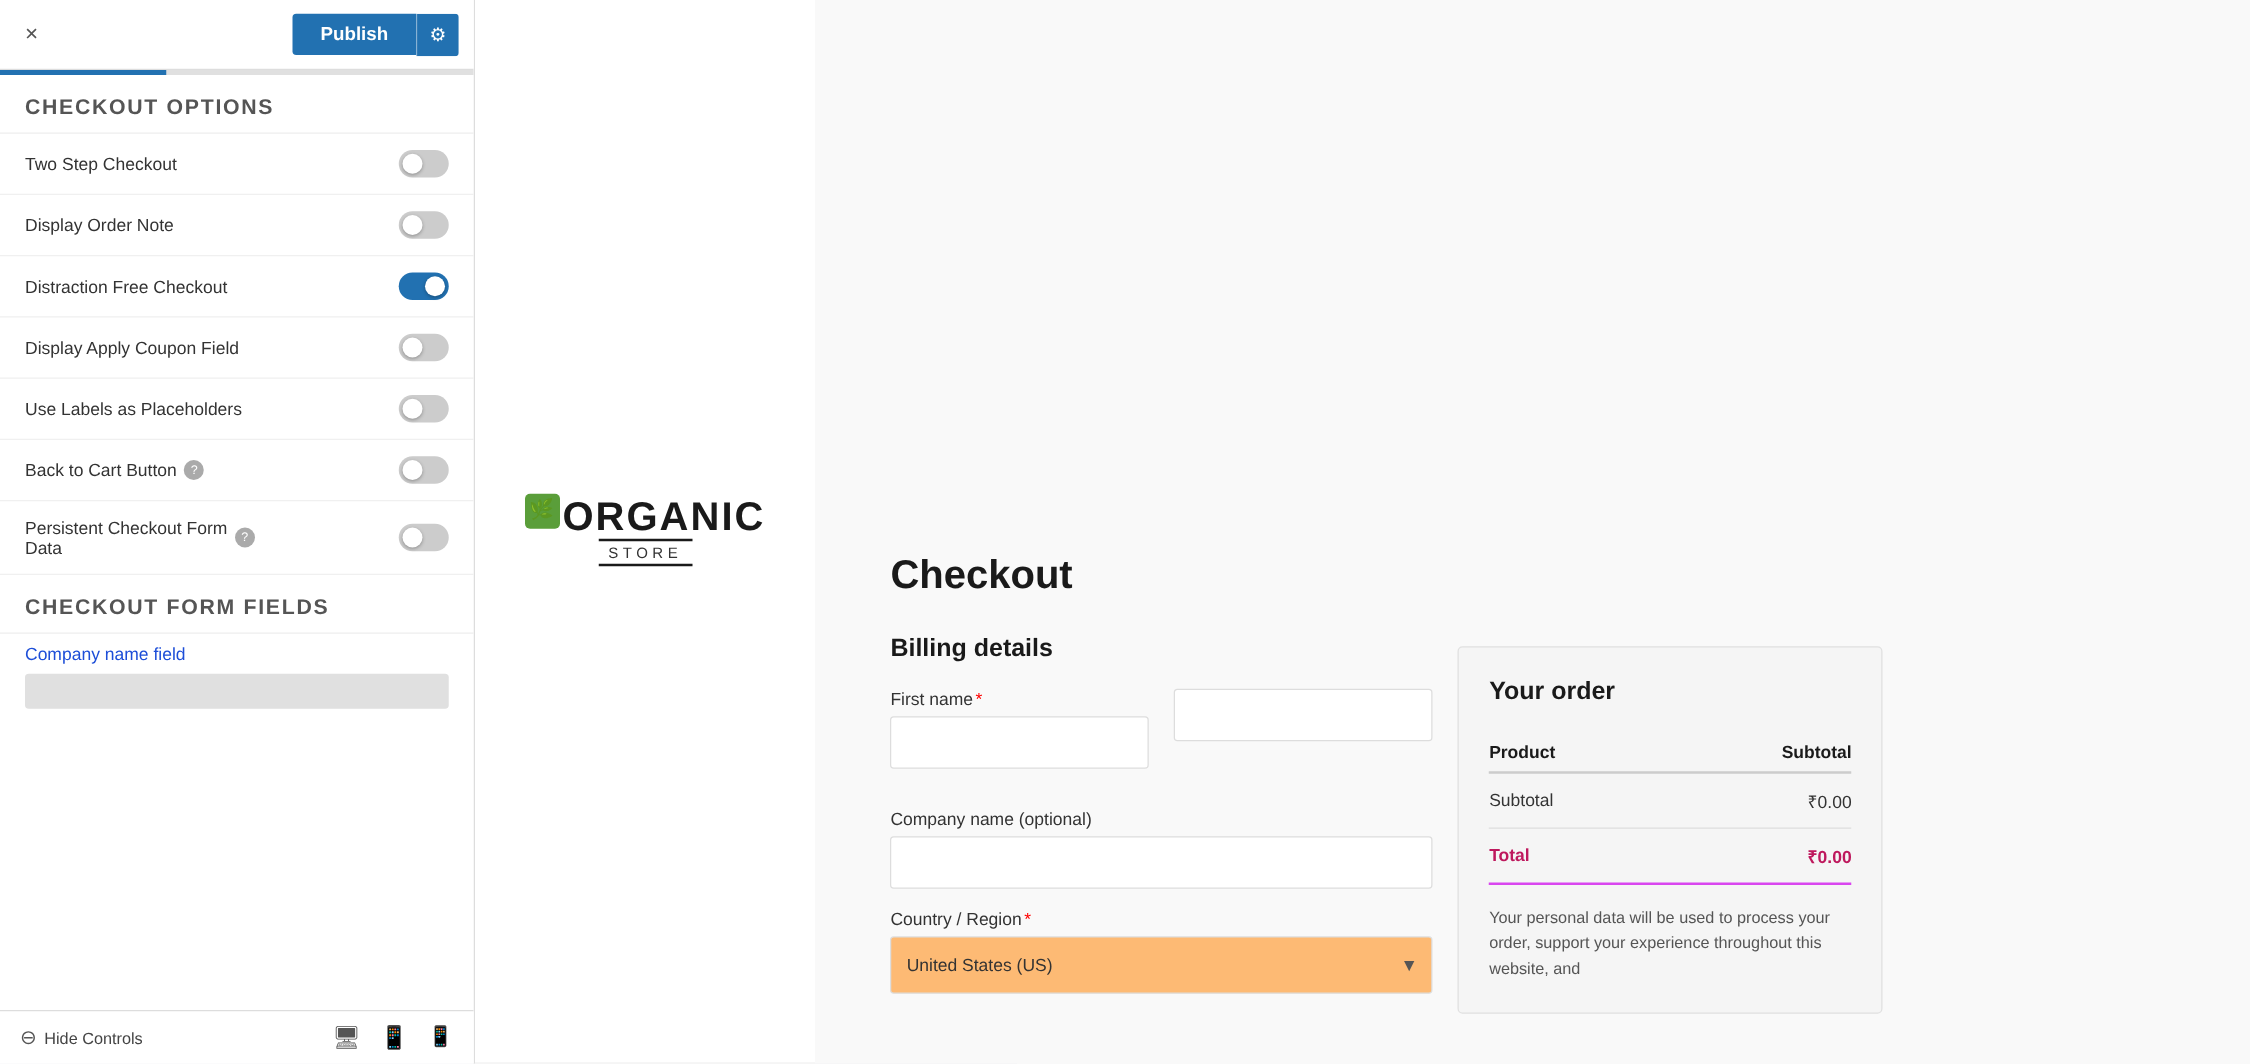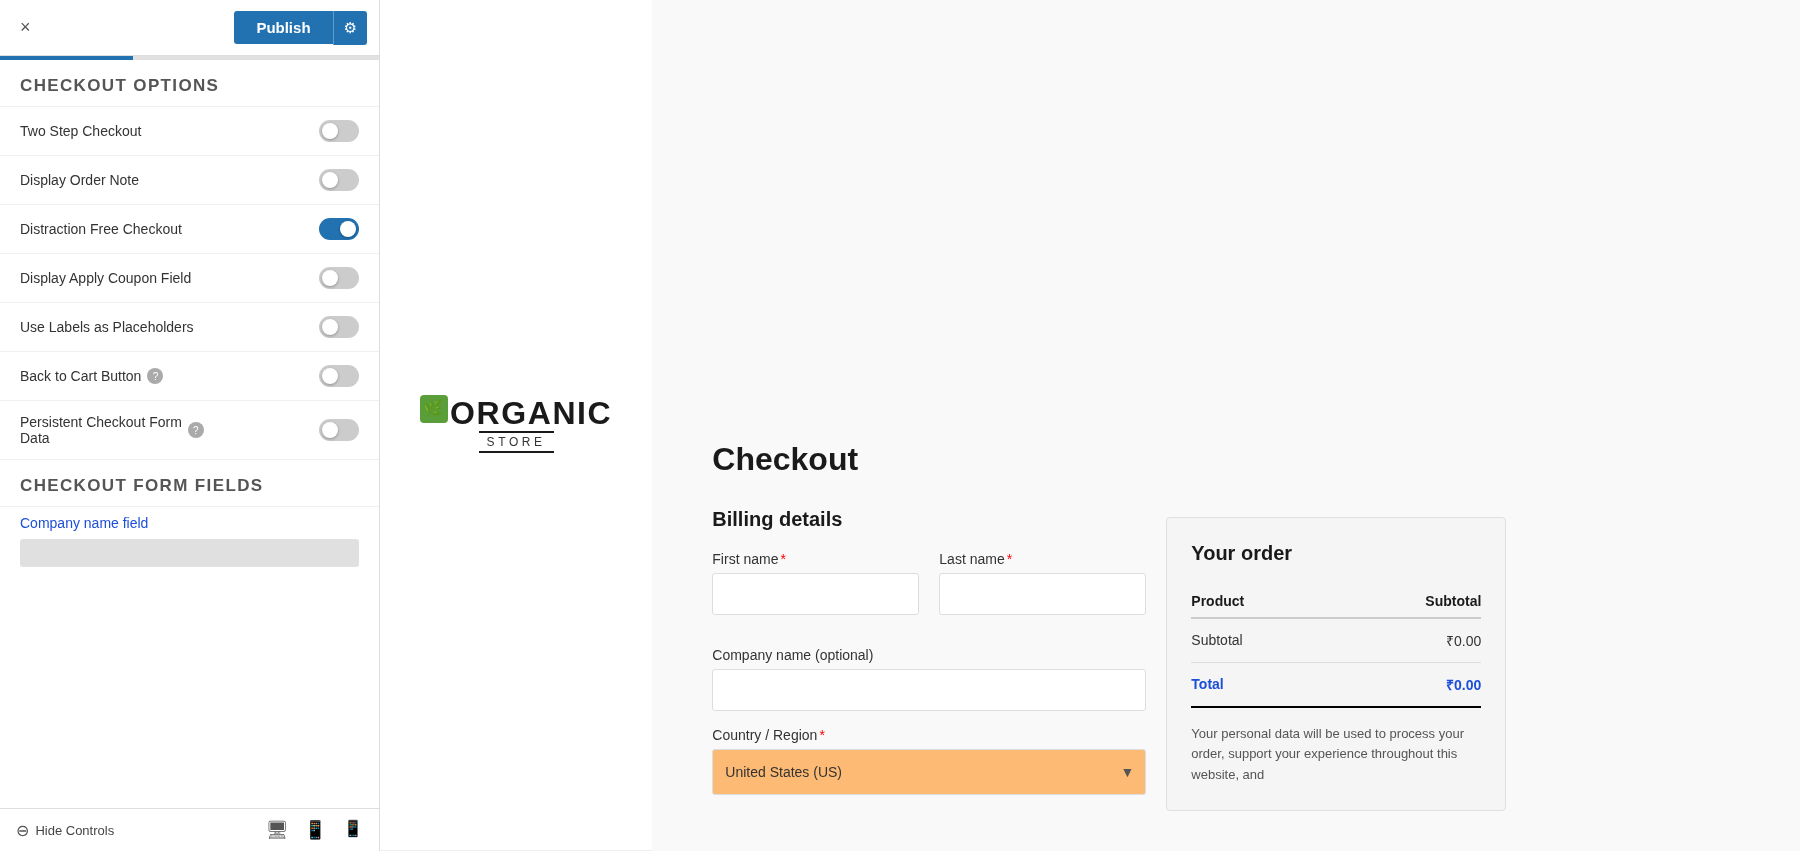--- a/index.html
+++ b/index.html
@@ -354,22 +354,22 @@
     .order-table td {
       font-size: 14px;
       color: #333;
       padding: 12px 0;
       border-bottom: 1px solid #ddd;
     }
     .order-table td:last-child { text-align: right; }
 
     .order-total td {
       font-weight: 600;
-      color: #1d4ed8;
-      border-bottom: 2px solid #000000;
+      color: #be185d;
+      border-bottom: 2px solid #d946ef;
     }
 
     .privacy-text {
       font-size: 13px;
       color: #555;
       line-height: 1.6;
       margin-top: 16px;
     }
 
     .company-field-section {
@@ -504,23 +504,20 @@
       <h2 class="billing-title">Billing details</h2>
 
       <div class="form-row">
         <div class="form-group">
           <label class="form-label">
             <span>First name</span><span class="required-star">*</span>
           </label>
           <input type="text" class="form-input" style="">
         </div>
         <div class="form-group">
-          <label class="form-label">
-            <span>Last name</span><span class="required-star">*</span>
-          </label>
           <input type="text" class="form-input" style="">
         </div>
       </div>
 
       <div class="form-group">
         <label class="form-label">Company name (optional)</label>
         <input type="text" class="form-input" style="width: 100%;">
       </div>
 
       <div class="form-group">

